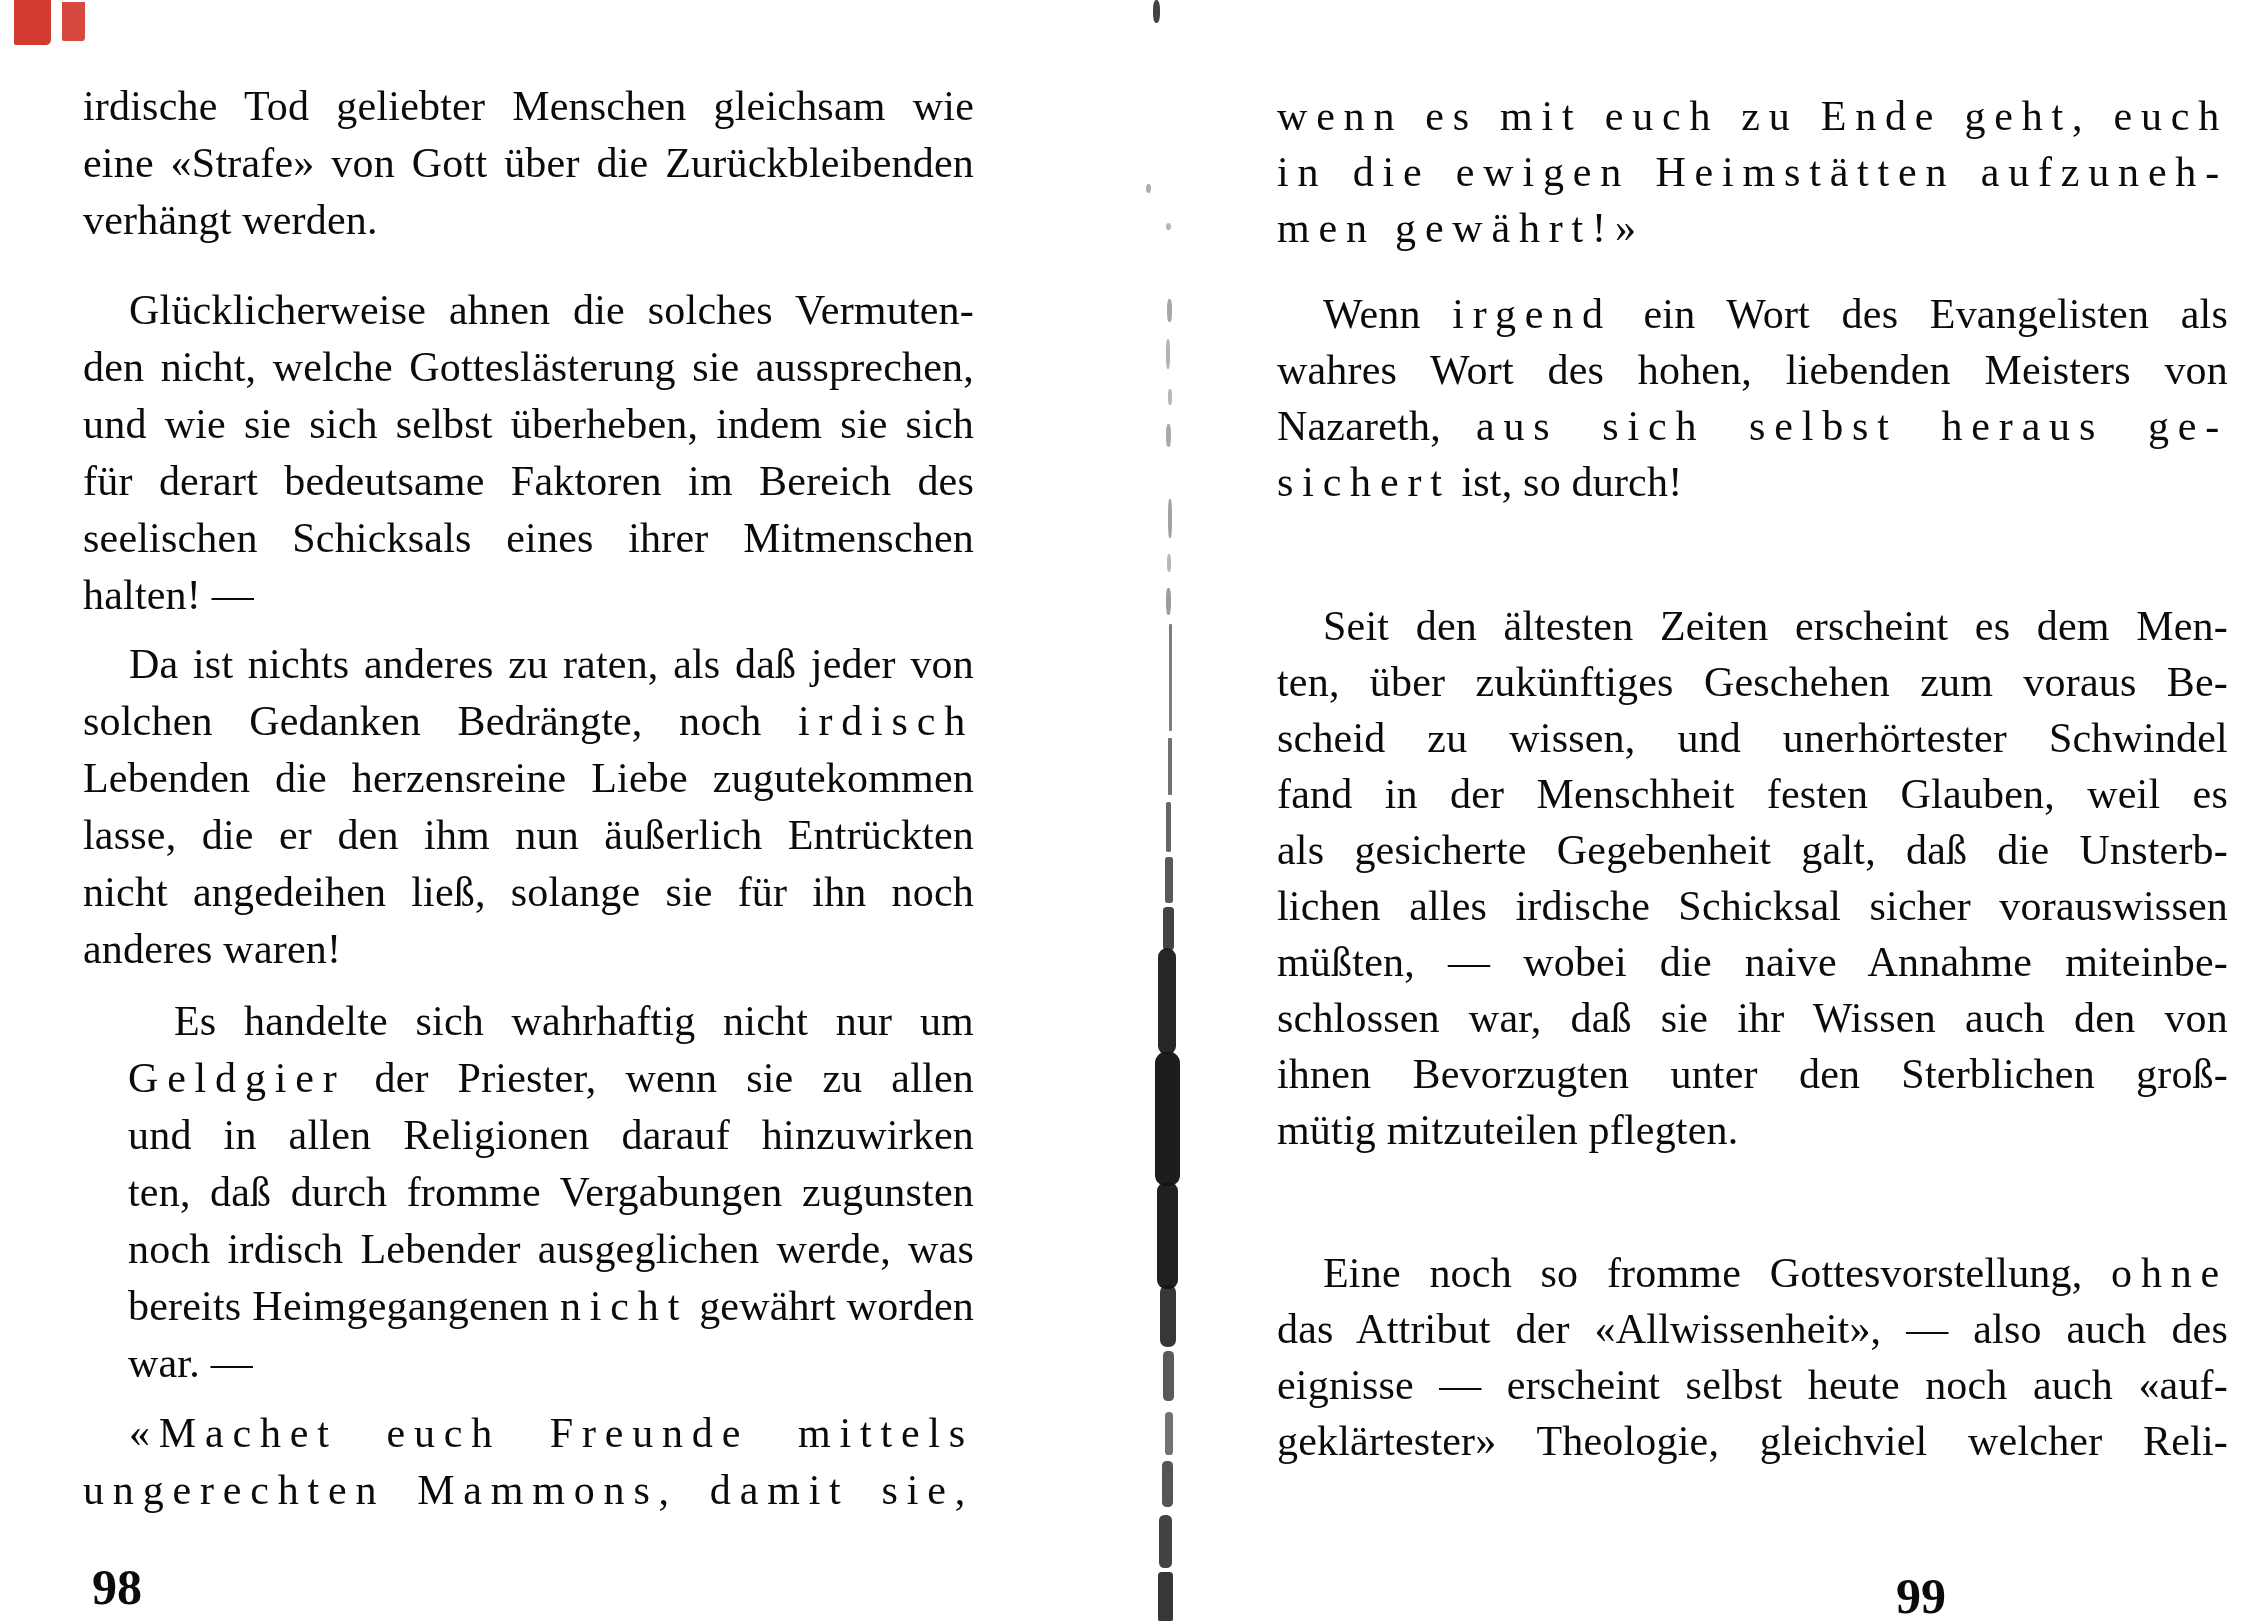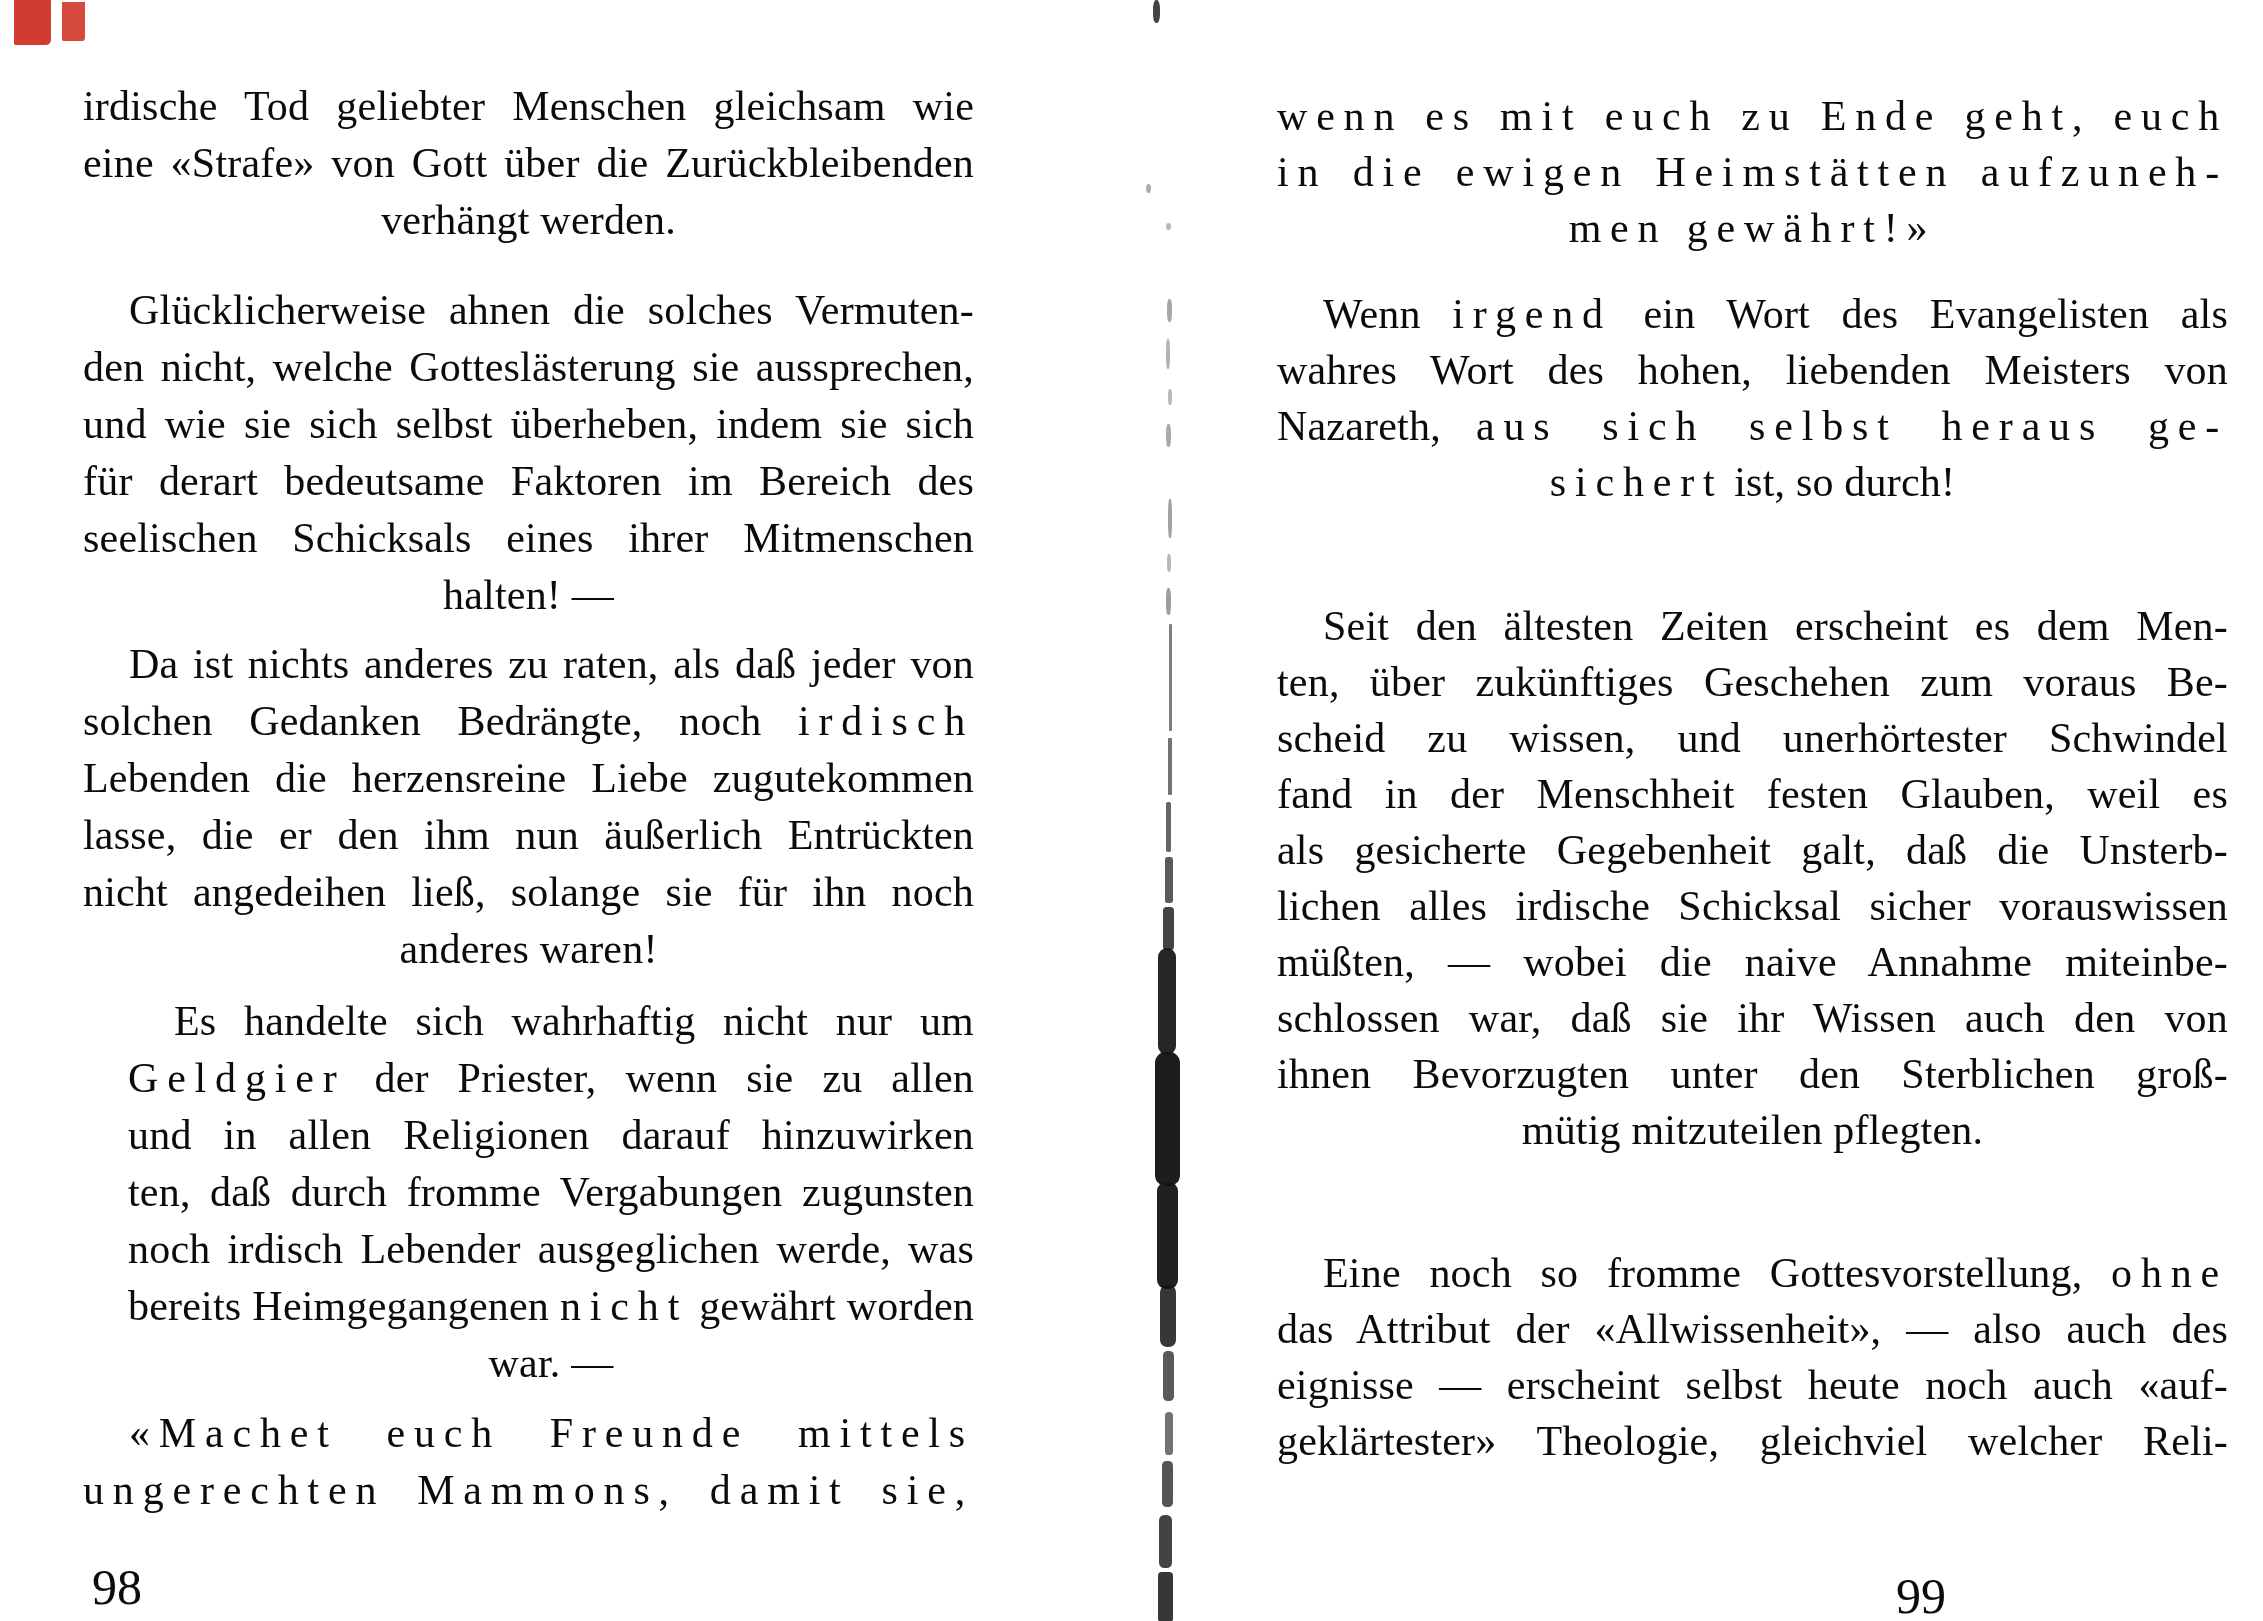--- a/index.html
+++ b/index.html
@@ -7,29 +7,29 @@
     width:2263px;height:1622px;position:relative;overflow:hidden;
     background:#ffffff;color:#0b0b0b;
     font-family:"Liberation Serif","DejaVu Serif",serif;
   }
   .leaf{position:absolute;top:0;height:1476px}
   #left-leaf{left:83px;width:891px}
   #right-leaf{left:1277px;width:951px}
   .para{position:absolute;left:0;right:0}
   .line{
     font-size:42px;height:57px;line-height:57px;
-    overflow:hidden;text-align:center;white-space:nowrap;
+    overflow:hidden;text-align:left;white-space:nowrap;
     font-weight:500;letter-spacing:0.2px;
   }
   #right-leaf .line{height:56px;line-height:56px}
   .line.j{white-space:normal;text-align:justify}
   .line.j::after{content:"";display:inline-block;width:100%;height:0}
   .line.ind{text-indent:46px}
   .sp{letter-spacing:.21em}
-  .pagenum{position:absolute;font-size:50px;line-height:50px;font-weight:400}
+  .pagenum{position:absolute;font-size:50px;line-height:50px;font-weight:700}
   #pn-left{left:9px;top:1562px}
   #pn-right{left:619px;top:1571px}
   .mark{position:absolute}
 </style>
 </head>
 <body>
 
 <div class="leaf" id="left-leaf">
   <div>
       <div class="para" style="top: 78px;">

